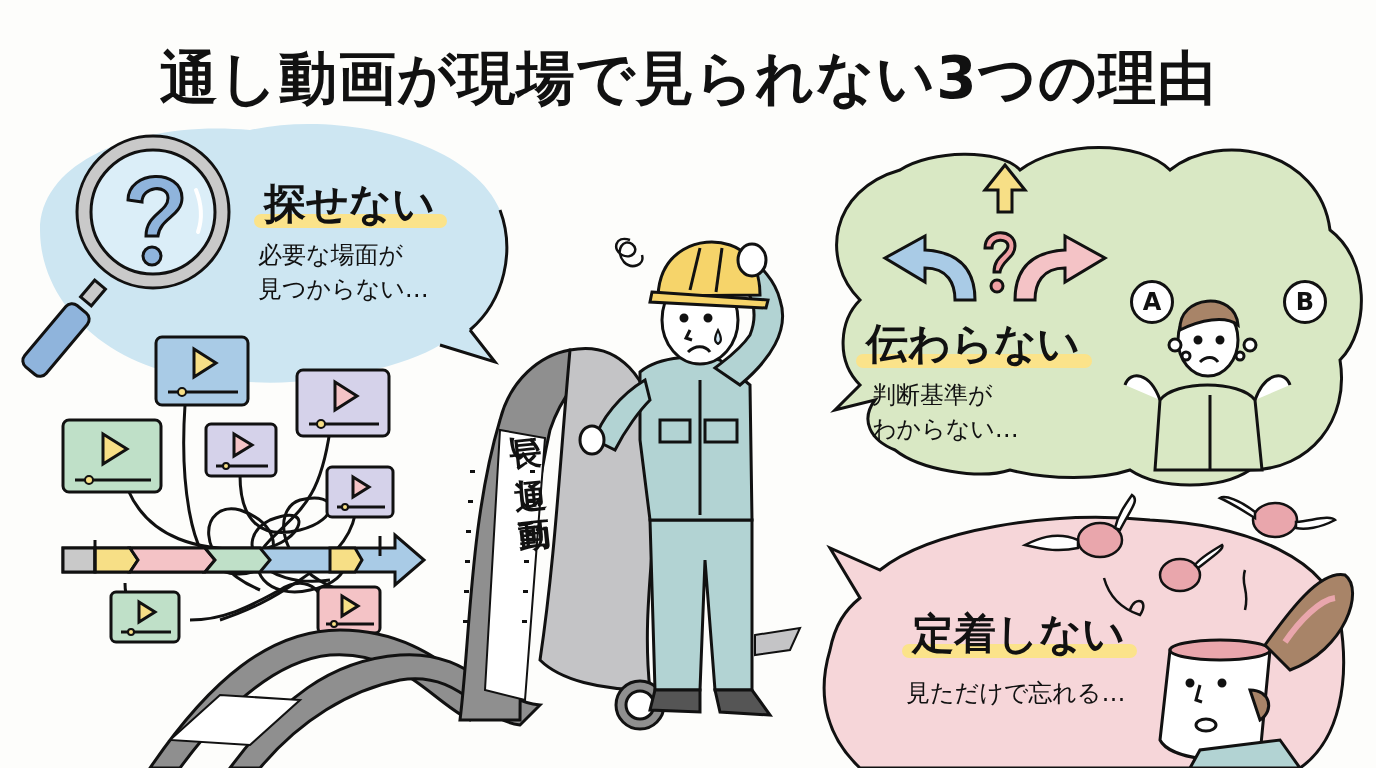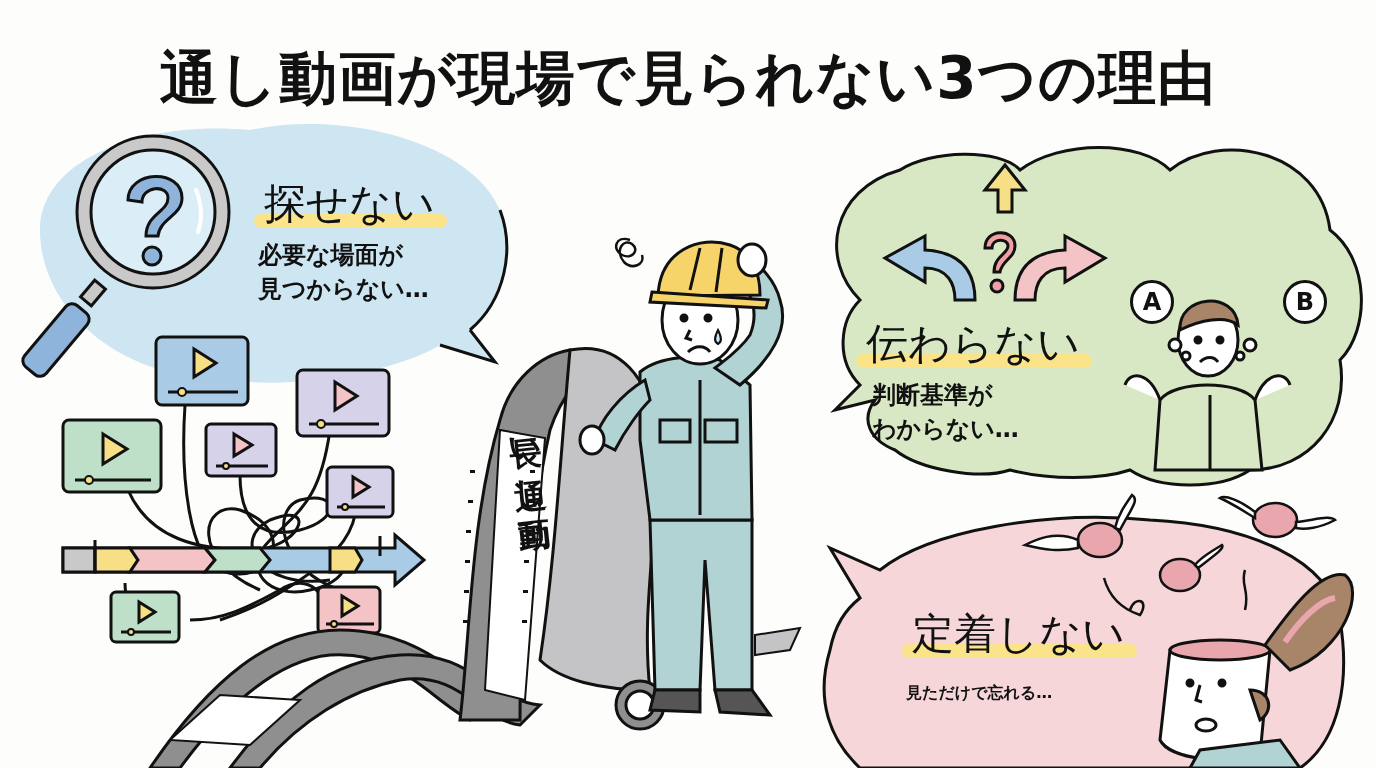--- a/index.html
+++ b/index.html
@@ -8,29 +8,29 @@
   .canvas { position: absolute; left: 0; top: 0; width: 1376px; height: 768px; }
   svg.art { position: absolute; left: 0; top: 0; width: 1376px; height: 768px; }
 
   
   .title-wrap { position: absolute; left: 0; top: 40px; width: 1376px; text-align: center; }
   .title { display: inline-block; position: relative; font-size: 58px; font-weight: 900; letter-spacing: 1px; line-height: 76px; padding: 0 10px; }
   .title::after { content: ""; position: absolute; left: -6px; right: -6px; bottom: 4px; height: 20px; background: #fbe9a0; border-radius: 10px; z-index: -1; }
 
   
   .block { position: absolute; }
-  .heading { display: inline-block; position: relative; font-weight: 400; font-size: 42px; line-height: 52px; padding: 0 6px; z-index: 1; text-align: center; }
+  .heading { display: inline-block; position: relative; font-weight: 700; font-size: 42px; line-height: 52px; padding: 0 6px; z-index: 1; text-align: center; }
   .heading::after { content: ""; position: absolute; left: -4px; right: -6px; bottom: 2px; height: 14px; background: #fbe38a; border-radius: 7px; z-index: -1; }
-  .sub { font-weight: 700; font-size: 24px; line-height: 34px; margin-top: 8px; white-space: pre-line; }
+  .sub { font-weight: 400; font-size: 24px; line-height: 34px; margin-top: 8px; white-space: pre-line; }
 
   .b-search { left: 258px; top: 178px; }
   .b-convey { left: 860px; top: 318px; }
   .b-convey .sub { margin-left: 12px; }
   .b-retain { left: 906px; top: 608px; }
-  .b-retain .sub { font-size: 16px; margin-top: 16px; }
+  .b-retain .sub { font-size: 24px; margin-top: 16px; }
 
   .reel-label { position: absolute; left: 500px; top: 416px; width: 40px; font-weight: 900; font-size: 32px; line-height: 36px; writing-mode: vertical-rl; transform: rotate(-6deg); transform-origin: top left; letter-spacing: 2px; }
 
   .bubble-letter { position: absolute; width: 44px; height: 44px; border: 3px solid #111; border-radius: 50%; background: #fff; font-weight: 900; font-size: 24px; line-height: 38px; text-align: center; }
   .letter-a { left: 1130px; top: 280px; }
   .letter-b { left: 1283px; top: 280px; }
 </style>
 </head>
 <body>
 

